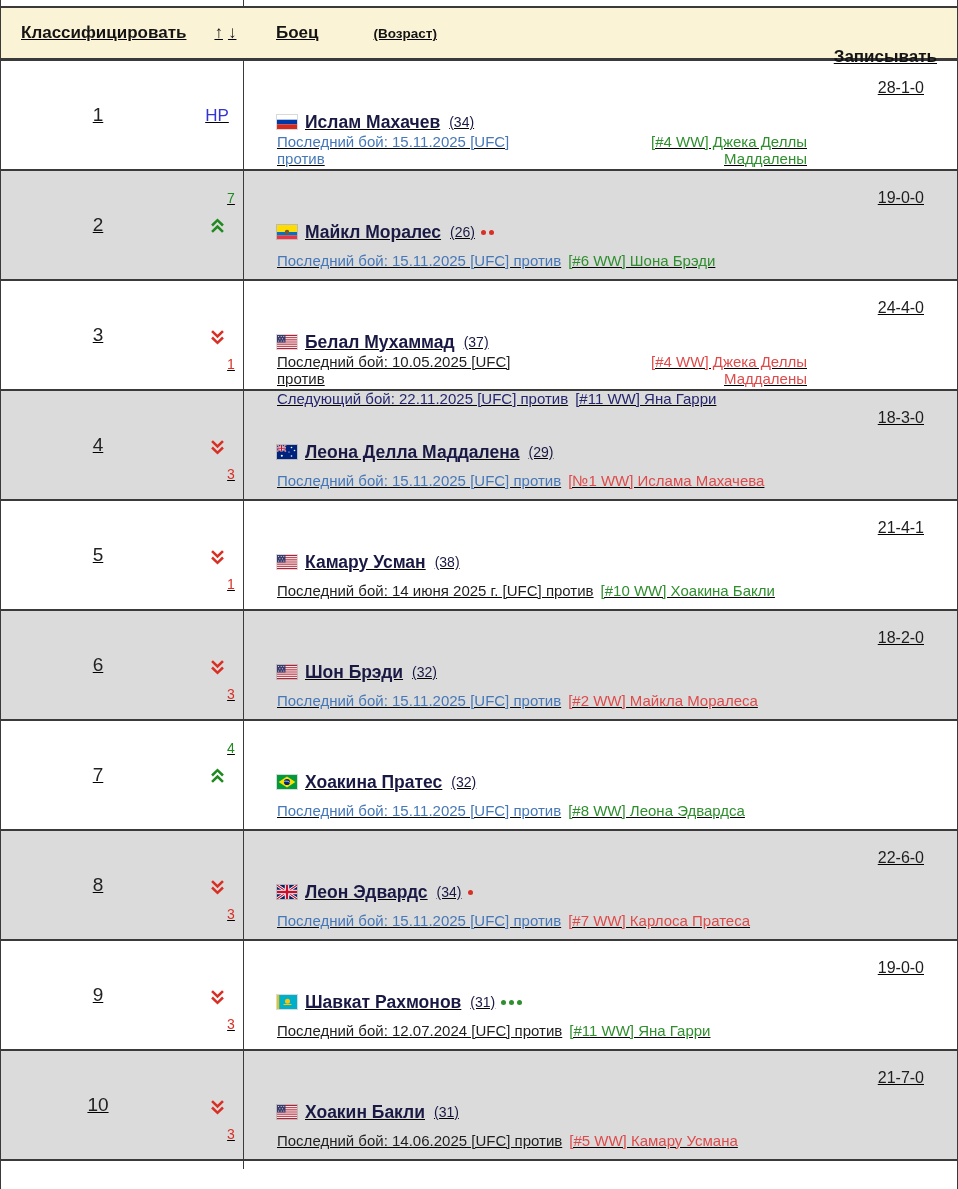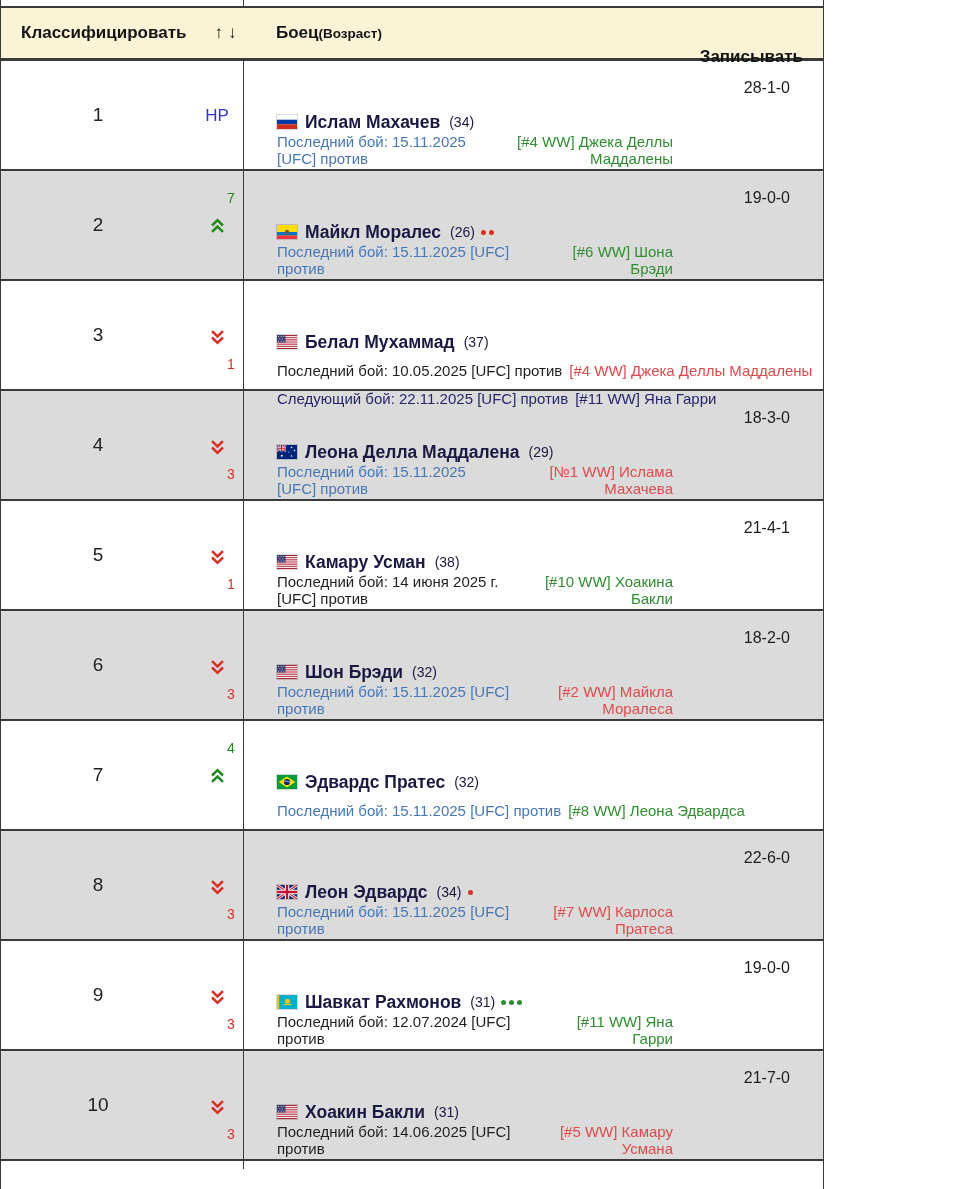--- a/index.html
+++ b/index.html
@@ -4,29 +4,29 @@
 <style>
   :root{
     --border:#3a3a3a; --header-bg:#fbf3d5; --alt-bg:#dbdbdb;
     --blue:#4678b8; --navy:#26266e; --green:#2f8f2f; --red:#df4b4b;
     --arrow-red:#d93025; --arrow-green:#1f8a1f; --new-blue:#3434d1;
     --name:#191943; --black:#1f1f1f;
   }
   *{margin:0;padding:0;box-sizing:border-box;}
   html,body{background:#fff;}
   body{font-family:"Liberation Sans","DejaVu Sans",sans-serif;}
-  .app{width:824px;height:1189px;overflow:hidden;background:#fff;border-left:1px solid var(--border);border-right:1px solid var(--border);}
+  .app{width:958px;height:1189px;overflow:hidden;background:#fff;border-left:1px solid var(--border);border-right:1px solid var(--border);text-decoration:underline;}
   .top-sliver{height:6px;background:#fff;position:relative;}
   .top-sliver .vdiv,.bottom-sliver .vdiv{position:absolute;left:242px;top:0;bottom:0;width:1px;background:var(--border);}
   .header{height:55px;background:var(--header-bg);border-top:2px solid var(--border);border-bottom:3px solid var(--border);display:flex;align-items:center;font-weight:bold;color:#141414;}
   .h-rank{width:242px;display:flex;align-items:center;padding-left:20px;font-size:17px;}
   .h-sort{display:flex;gap:5px;margin-left:28px;font-size:17px;font-weight:bold;}
   .h-sort span{cursor:pointer;}
-  .h-fighter{flex:1;padding-left:33px;font-size:17px;display:flex;align-items:baseline;gap:0;}
-  .h-age{font-size:13.5px;}
+  .h-fighter{flex:1;padding-left:33px;font-size:17px;display:flex;align-items:baseline;gap:20px;}
+  .h-age{font-size:13.5px;margin-left:35px;}
   .h-record{width:170px;text-align:right;padding-right:20px;font-size:17px;margin-top:48px;}
   .row{height:110px;border-bottom:2px solid var(--border);display:flex;background:#fff;}
   .row.alt{background:var(--alt-bg);}
   .cell-rank{width:170px;display:flex;align-items:center;justify-content:center;}
   .rank-num{font-size:19px;color:#222;transform:translateX(12px);}
   .cell-move{width:72px;padding-top:13px;display:flex;flex-direction:column;align-items:center;transform:translateX(10px);}
   .mv-line{height:28px;display:flex;align-items:center;justify-content:center;}
   .mv-delta{font-size:14px;width:100%;text-align:center;transform:translateX(14px);}
   .mv-delta.up{color:var(--arrow-green);}
   .mv-delta.down{color:var(--arrow-red);}
@@ -212,20 +212,23 @@
               <div class="line fight-line">
                 <span class="c-black">Последний бой: 10.05.2025 [UFC] против</span>
                 <span class="opp c-red">[#4 WW] Джека Деллы Маддалены</span>
               </div>
               <div class="line fight-line">
                 <span class="c-navy">Следующий бой: 22.11.2025 [UFC] против</span>
                 <span class="opp c-navy">[#11 WW] Яна Гарри</span>
               </div>
             </div>
       </div>
+      <div class="record-block">
+        <span class="record-val">24-4-0</span>
+      </div>
     </div>
   </div>
 
   <div class="row alt">
     <div class="cell-rank">
       <span class="rank-num">4</span>
     </div>
     <div class="cell-move">
       <span class="mv-line mv-delta up"></span>
       <span class="mv-line">
@@ -410,21 +413,21 @@
       <div class="fighter-block">
         <div class="line">
           <span class="flag">
                 <svg width="20" height="14" viewBox="0 0 20 14">
                   <rect width="20" height="14" fill="#009b3a"></rect>
                   <path d="M10 1.6 L18.4 7 L10 12.4 L1.6 7 Z" fill="#fedf00"></path>
                   <circle cx="10" cy="7" r="3.1" fill="#002776"></circle>
                   <path d="M7.2 6.4 C9 5.7 12 6.3 12.9 7.6" stroke="#fff" stroke-width=".7" fill="none"></path>
                 </svg>
               </span>
-          <span class="f-name">Эдвардс Пратес</span>
+          <span class="f-name">Хоакина Пратес</span>
           <span class="f-age">(32)</span>
           <span class="dots"></span>
         </div>
         <div>
               <div class="line fight-line">
                 <span class="c-blue">Последний бой: 15.11.2025 [UFC] против</span>
                 <span class="opp c-green">[#8 WW] Леона Эдвардса</span>
               </div>
             </div>
       </div>

